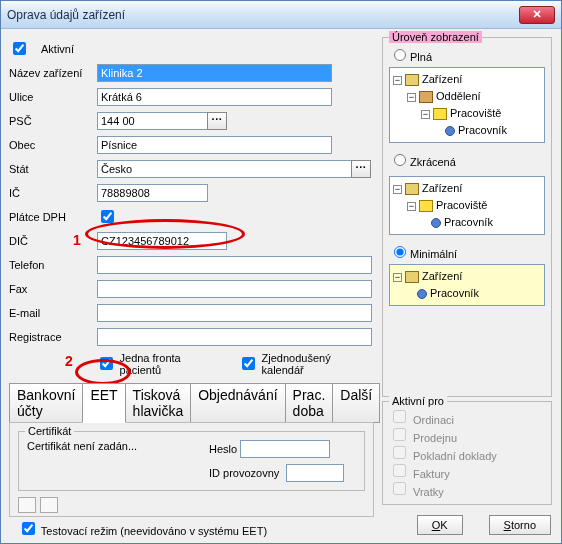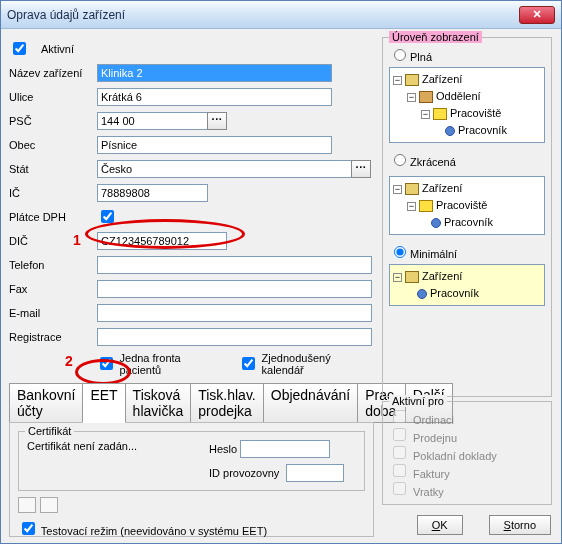--- a/index.html
+++ b/index.html
@@ -117,26 +117,25 @@
     <div style="width:88px"></div>
     <input type="checkbox" class="cb" checked="" style="">
           <span style="margin:0 14px 0 4px">Jedna fronta pacientů</span>
     <input type="checkbox" class="cb" checked="" style="">
           <span style="margin-left:4px">Zjednodušený kalendář</span>
    </div>
    <div class="tabs">
     <div class="tab">Bankovní účty</div>
     <div class="tab act">EET</div>
     <div class="tab">Tisková hlavička</div>
-    <div class="tab">Tisk.hlav. prodejka</div>
     <div class="tab">Objednávání</div>
     <div class="tab">Prac. doba</div>
     <div class="tab">Další</div>
    </div>
-   <div class="gb" style="height:115px;display:flex;gap:8px">
+   <div class="gb" style="height:95px;display:flex;gap:8px">
     <div style="flex:1">
      <div class="gb" style="margin:0;height:60px;position:relative">
       <span class="gt">Certifikát</span>
       <div>Certifikát není zadán...</div>
       <div style="position:absolute;left:190px;top:8px"><span>Heslo</span> <input class="inp" style="width: 90px;"></div>
       <div style="position:absolute;left:190px;top:32px"><span>ID provozovny</span> <input class="inp" style="width: 58px; margin-left: 4px;"></div>
      </div>
      <div class="tool">
       <div class="ticn"></div>
       <div class="ticn"></div>

